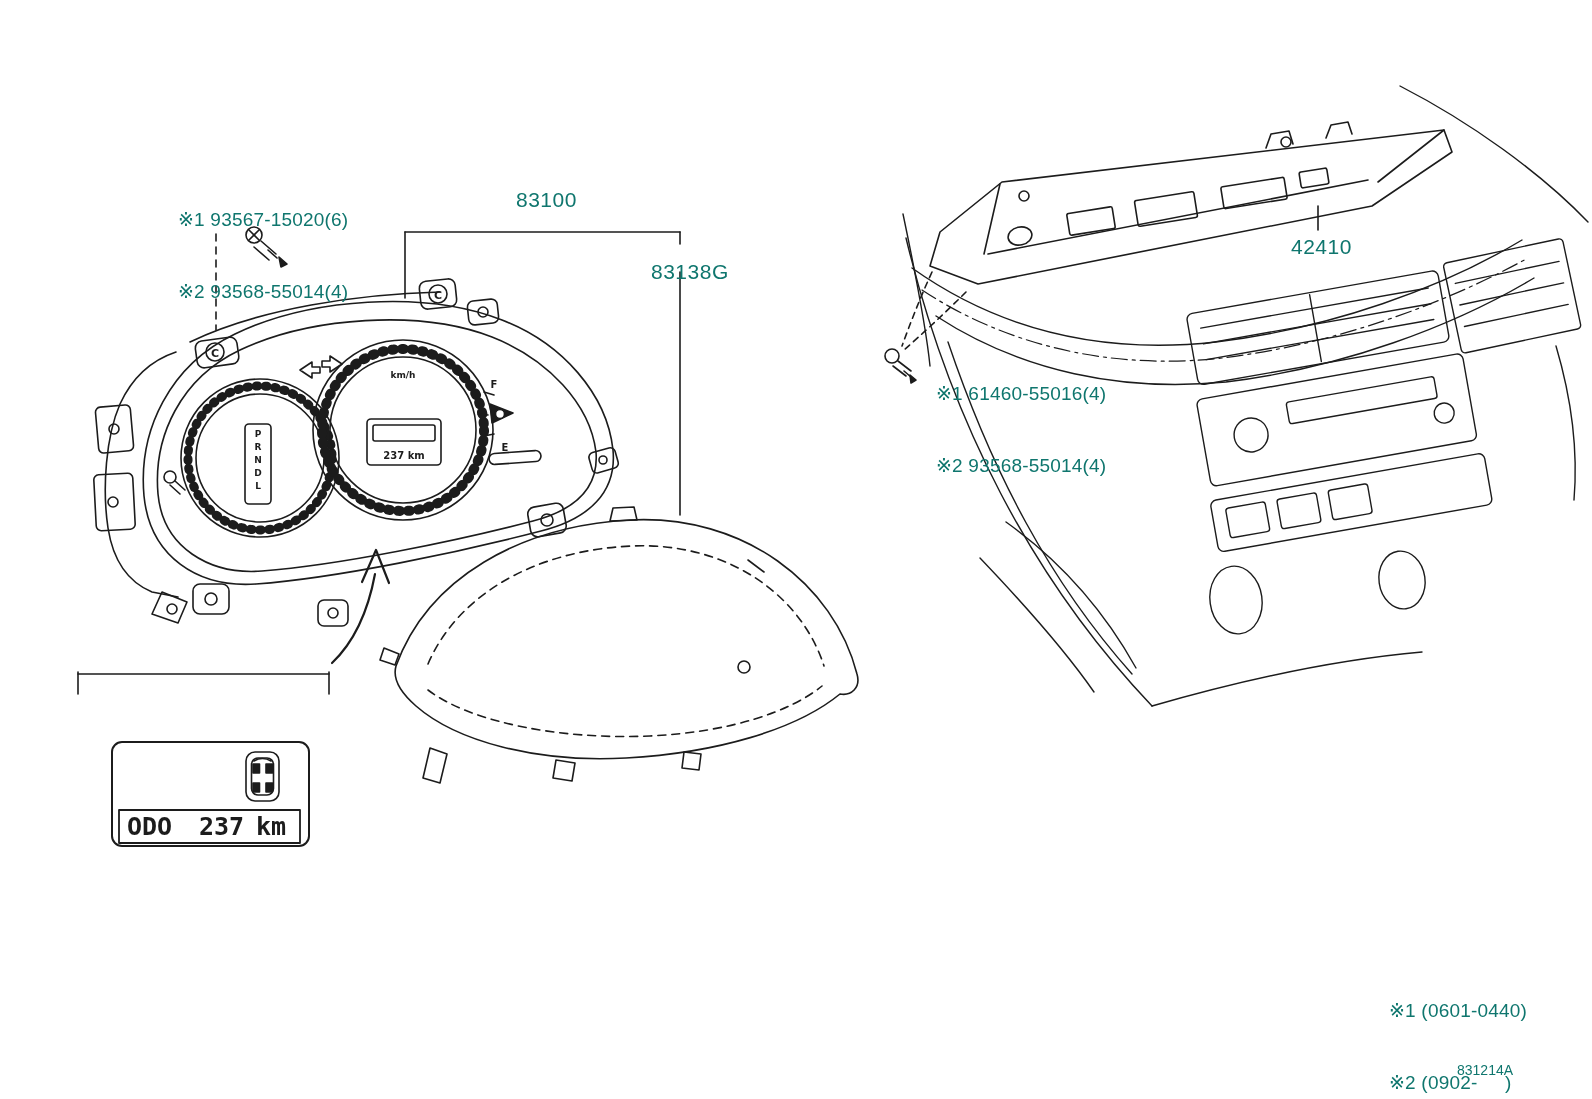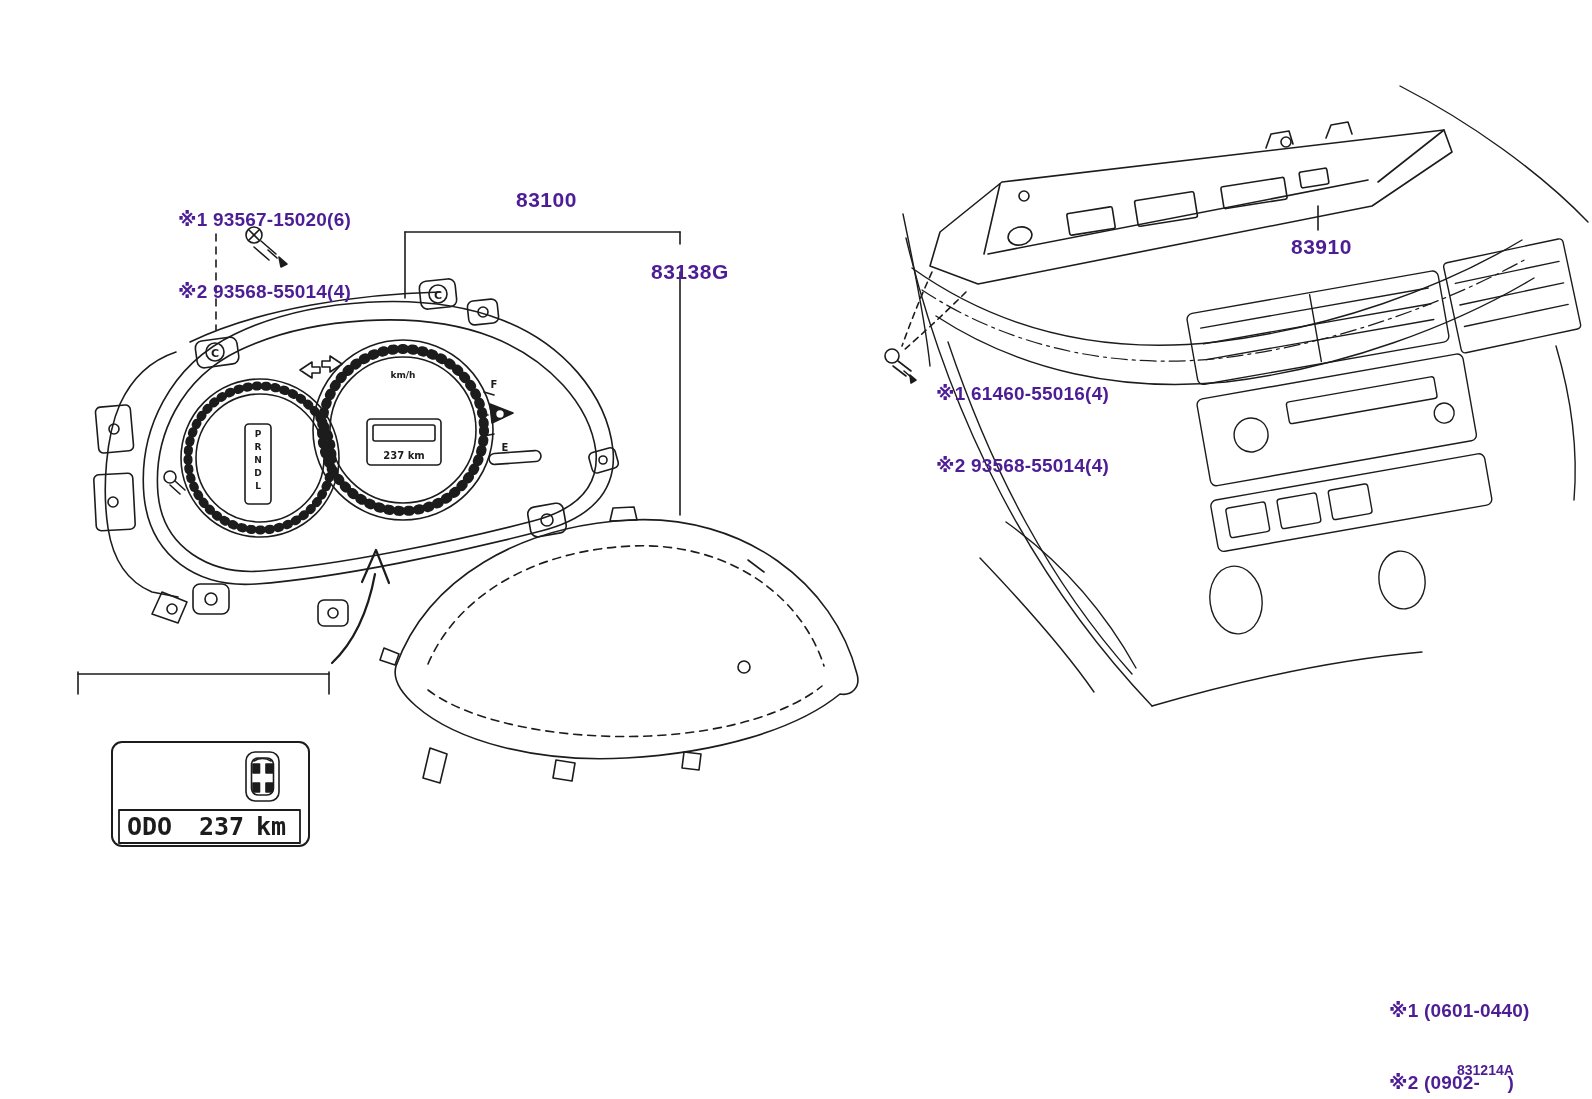--- a/index.html
+++ b/index.html
@@ -6,21 +6,21 @@
   body { background: #ffffff; }
   .canvas {
     position: relative;
     width: 1592px;
     height: 1099px;
     background: #ffffff;
     font-family: "Liberation Sans", "DejaVu Sans", sans-serif;
     overflow: hidden;
   }
   .art { position: absolute; left: 0; top: 0; width: 100%; height: 100%; }
-  .label { position: absolute; color: #4c1d95; font-weight: bold; white-space: pre; }
+  .label { position: absolute; color: #0f766e; font-weight: normal; white-space: pre; }
   .part-note { font-size: 19px; line-height: 24px; letter-spacing: 0.2px; }
   .part-number { font-size: 21px; letter-spacing: 0.5px; }
   .diagram-code { font-size: 14px; }
   svg text { user-select: none; stroke: none; }
   .t9  { font: 700 9px  "DejaVu Sans", sans-serif; fill: #1c1c1c; }
   .t10 { font: 700 10px "DejaVu Sans", sans-serif; fill: #1c1c1c; }
   .t11 { font: 700 11px "DejaVu Sans", sans-serif; fill: #1c1c1c; }
   .odo-text { font: 700 25px "DejaVu Sans Mono", monospace; fill: #1c1c1c; }
 </style>
 </head>
@@ -231,21 +231,21 @@
     </g>
   </svg>
 
   <div class="label part-note" style="left:178px; top:160px;">
     <div>※1 93567-15020(6)</div>
     <div>※2 93568-55014(4)</div>
   </div>
 
   <div class="label part-number" style="left:516px; top:188px;">83100</div>
   <div class="label part-number" style="left:651px; top:260px;">83138G</div>
-  <div class="label part-number" style="left:1291px; top:235px;">83910</div>
+  <div class="label part-number" style="left:1291px; top:235px;">42410</div>
 
   <div class="label part-note" style="left:936px; top:334px;">
     <div>※1 61460-55016(4)</div>
     <div>※2 93568-55014(4)</div>
   </div>
 
   <div class="label part-note" style="left:1389px; top:951px;">
     <div>※1 (0601-0440)</div>
     <div>※2 (0902-     )</div>
   </div>

